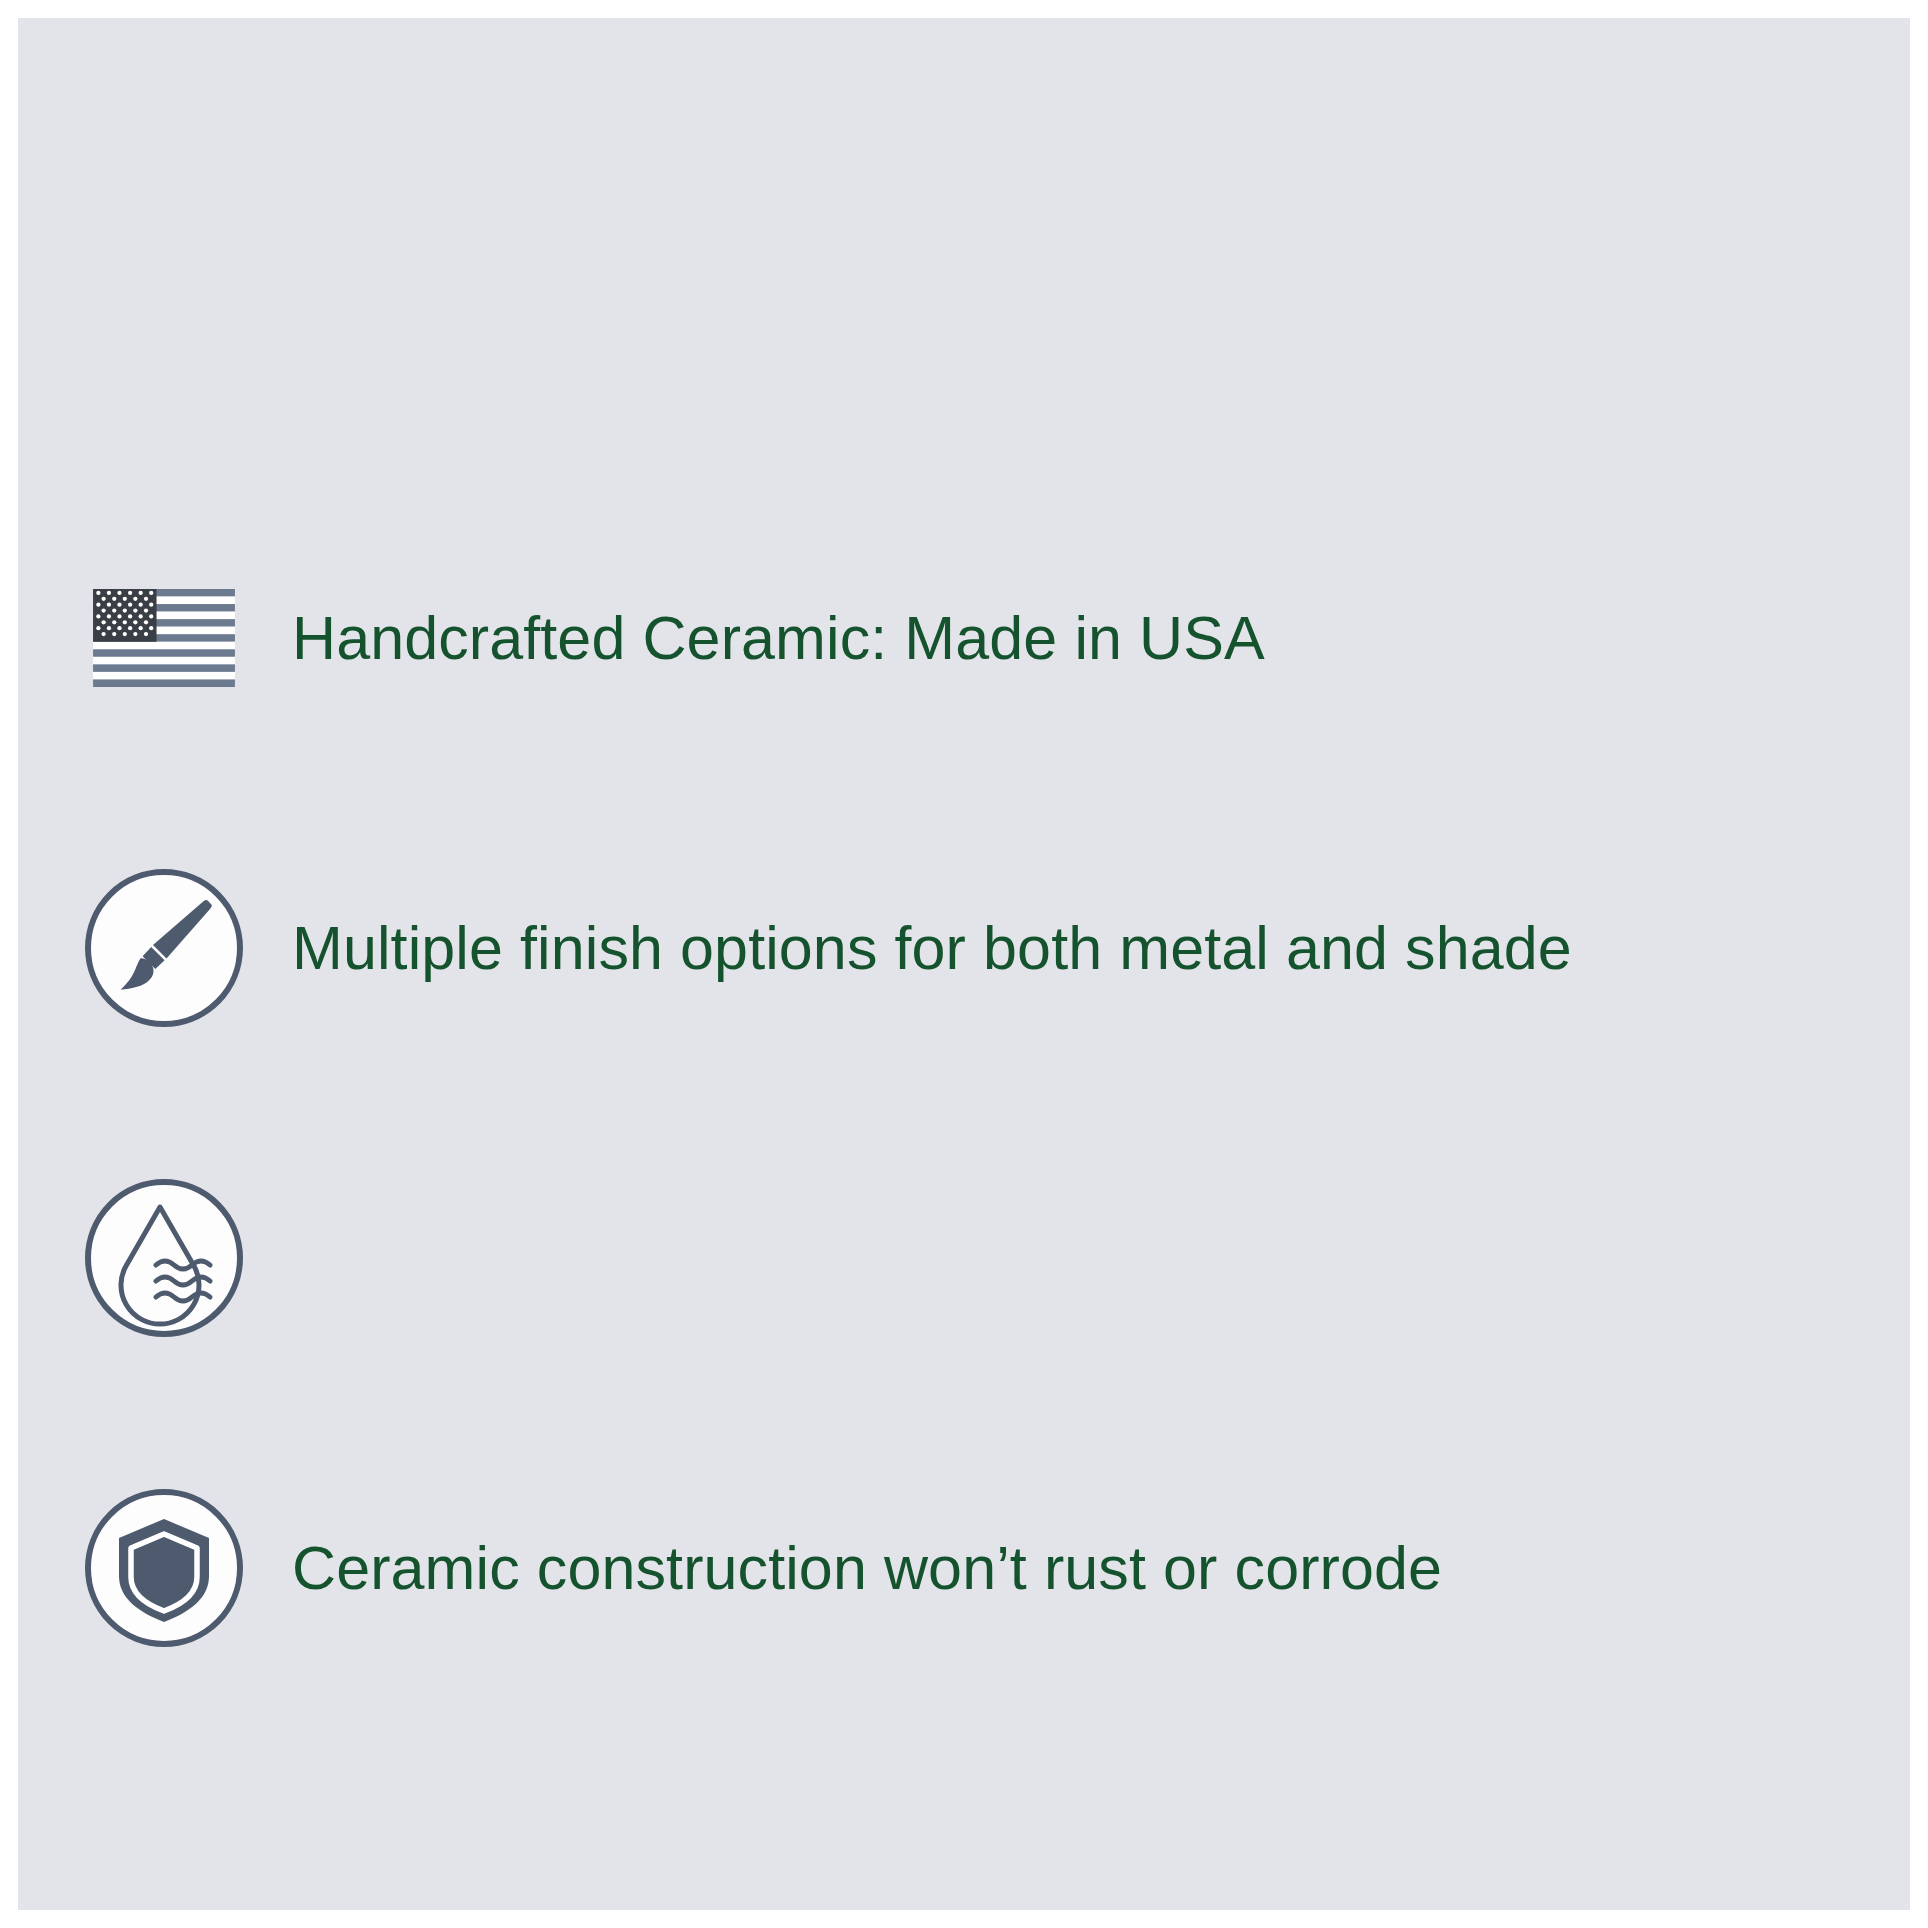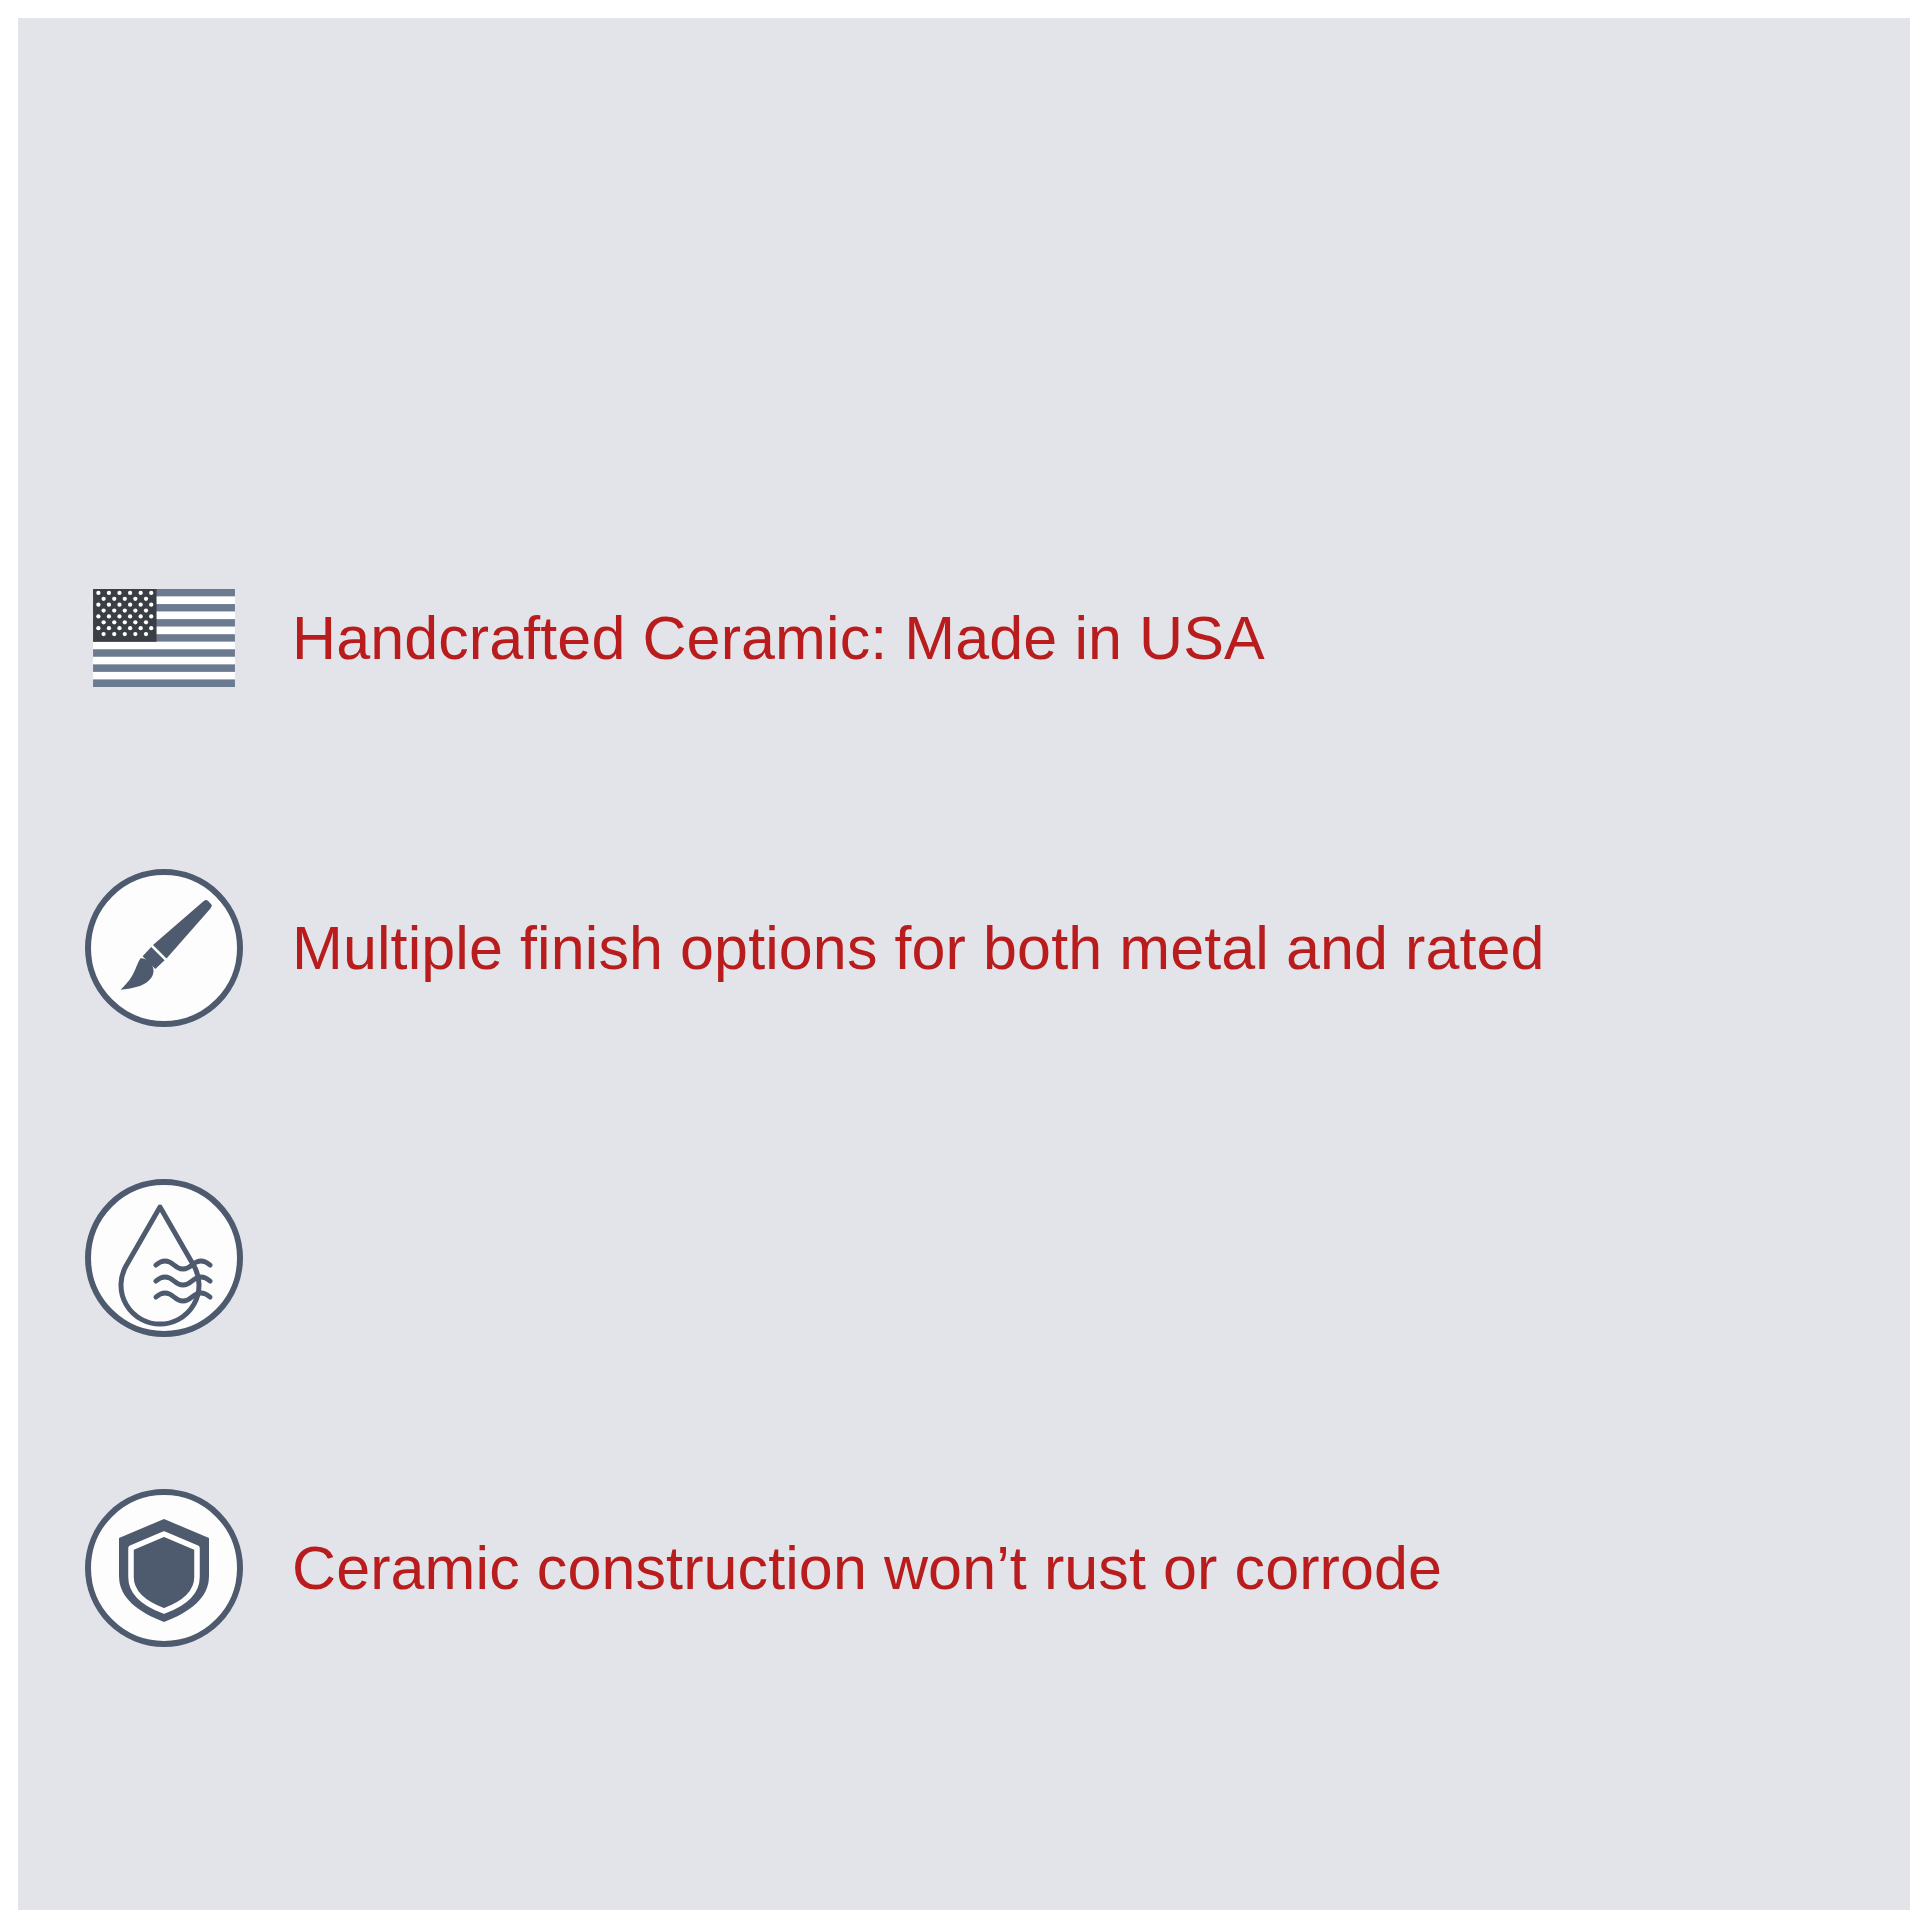--- a/index.html
+++ b/index.html
@@ -50,21 +50,21 @@
     margin-left: 8px;
   }
 
   .feature-icon svg {
     display: block;
   }
 
   .feature-text {
     font-size: 61px;
     line-height: 1.15;
-    color: #b91c1c;
+    color: #14532d;
     letter-spacing: 0.1px;
     margin-left: 42px;
     white-space: nowrap;
     font-weight: 400;
   }
 
   
   .feature-row.flag-row .feature-icon {
     height: 110px;
   }
@@ -180,21 +180,21 @@
 
             <path d="M 58.6 92.3
                      C 65.5 92.0 72.0 98.8 71.5 105.6
                      C 71.0 112.5 64.8 118.0 56.0 120.6
                      C 49.5 122.6 43.6 123.4 38.6 123.7
                      C 42.0 120.5 46.5 115.8 50.0 110.0
                      C 54.0 103.3 55.3 97.0 58.6 92.3 Z"></path>
           </g>
         </svg>
       </div>
-      <div class="feature-text">Multiple finish options for both metal and rated</div>
+      <div class="feature-text">Multiple finish options for both metal and shade</div>
     </div>
 
     <div class="feature-row">
       <div class="feature-icon">
         <svg width="164" height="164" viewBox="0 0 164 164" aria-hidden="true">
           <circle cx="82" cy="82" r="76" fill="#fdfdfd" stroke="#4e5a6e" stroke-width="6"></circle>
 
           <path d="M 78 31
                    L 112 90
                    A 39 39 0 1 1 44 90 Z" fill="none" stroke="#4e5a6e" stroke-width="5" stroke-linejoin="round" stroke-linecap="round"></path>

